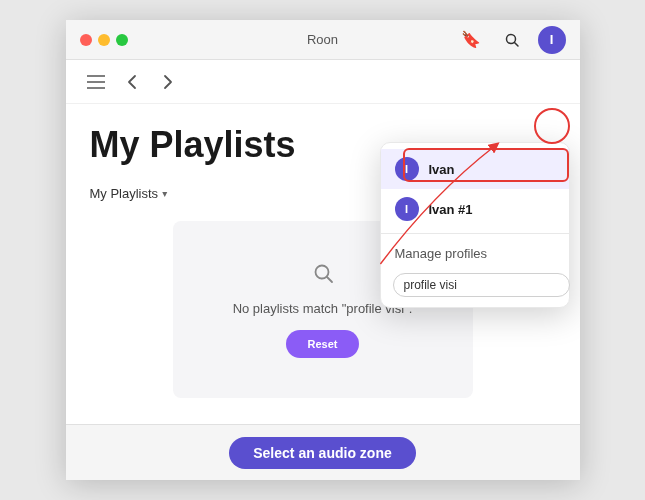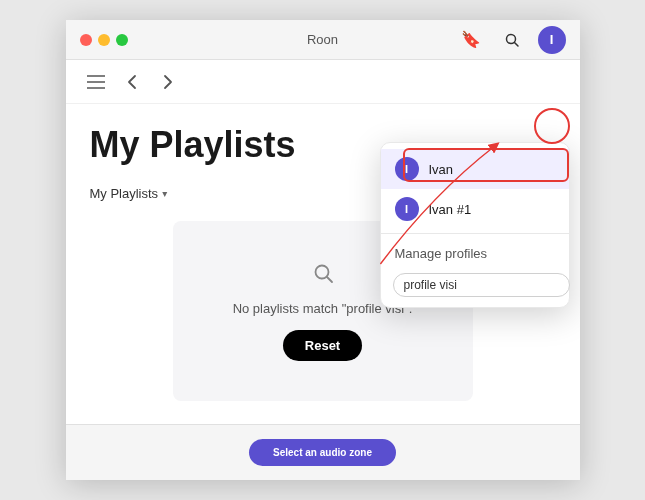--- a/index.html
+++ b/index.html
@@ -187,26 +187,26 @@
       color: #888;
     }
 
     .empty-text {
       font-size: 13px;
       color: #555;
       text-align: center;
     }
 
     .reset-btn {
-      background: #000000;
+      background: #8b5cf6;
       color: #fff;
       border: none;
       border-radius: 20px;
       padding: 8px 22px;
-      font-size: 13px;
+      font-size: 11px;
       font-weight: 600;
       cursor: pointer;
       margin-top: 4px;
     }
 
     
     .bottombar {
       height: 56px;
       background: #f5f5f5;
       border-top: 1px solid #e0e0e0;
@@ -215,21 +215,21 @@
       justify-content: center;
       flex-shrink: 0;
     }
 
     .audio-zone-btn {
       background: #5a4fcf;
       color: #fff;
       border: none;
       border-radius: 20px;
       padding: 8px 24px;
-      font-size: 10px;
+      font-size: 14px;
       font-weight: 600;
       cursor: pointer;
     }
 
     
     .dropdown-menu {
       position: absolute;
       top: 38px;
       right: 10px;
       background: #fff;
@@ -264,21 +264,21 @@
       font-size: 11px;
       font-weight: bold;
       display: flex;
       align-items: center;
       justify-content: center;
       flex-shrink: 0;
     }
 
     .dropdown-label {
       font-size: 13px;
-      font-weight: 400;
+      font-weight: 700;
     }
 
     .dropdown-divider {
       border: none;
       border-top: 1px solid #e8e8e8;
       margin: 4px 0;
     }
 
     .dropdown-manage {
       padding: 8px 14px;

